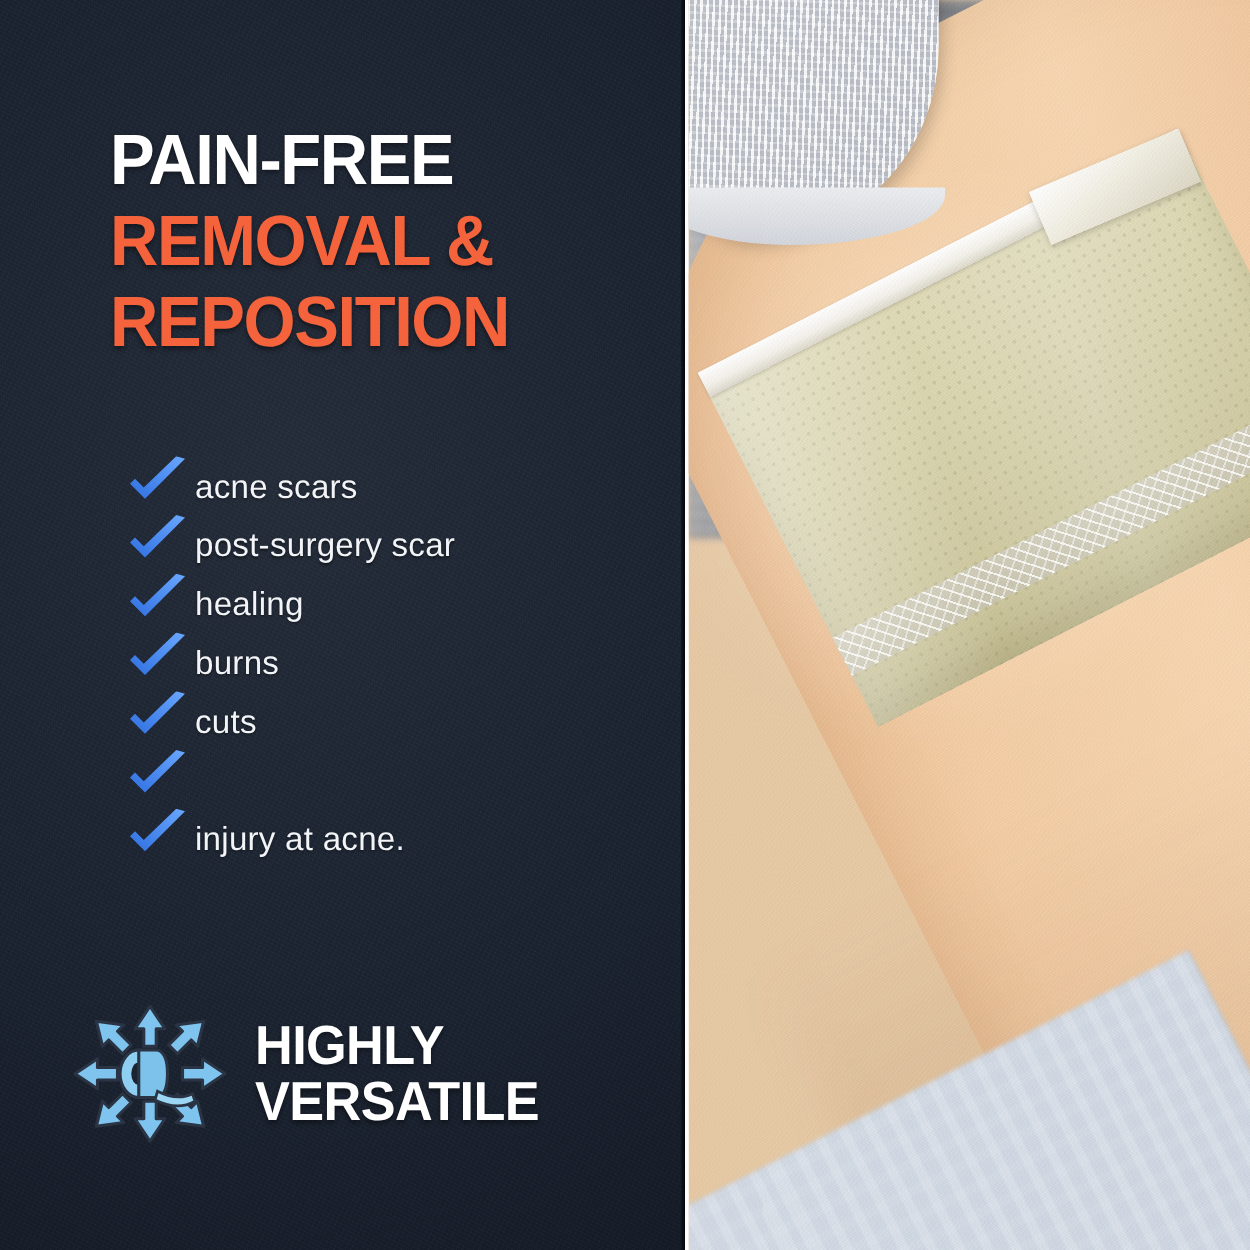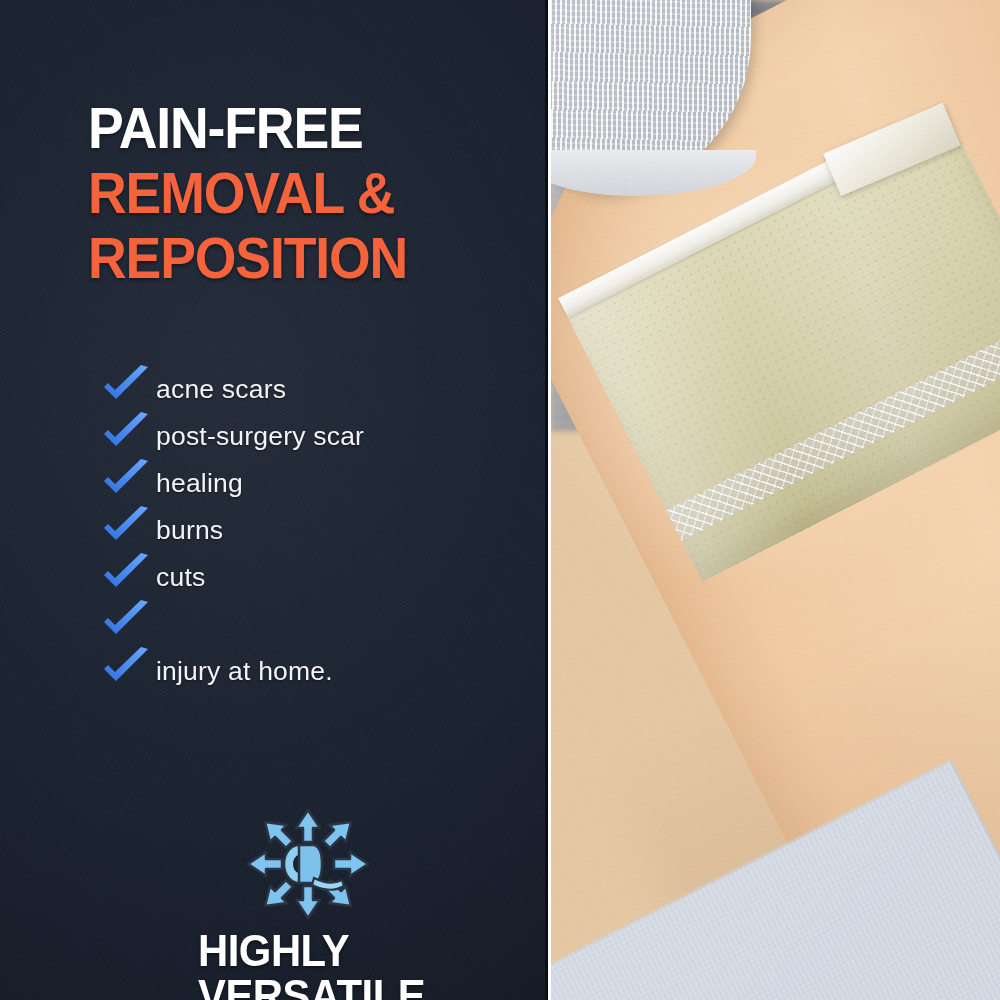--- a/index.html
+++ b/index.html
@@ -53,21 +53,21 @@
     font-family:"Liberation Sans",sans-serif;
     font-weight:400;
     font-size:26.5px;
     letter-spacing:.2px;
     white-space:nowrap;
     margin-left:4px;
     text-shadow:0 1px 2px rgba(0,0,0,.5);
   }
 
   
-  #badge{position:absolute;left:88px;top:800px;width:440px;height:118px;display:flex;align-items:center;flex-direction:column;}
+  #badge{position:absolute;left:56px;top:800px;width:440px;height:118px;display:flex;align-items:center;}
   #badge-icon{width:128px;height:116px;flex:0 0 128px;}
   #badge-text{margin-left:20px;}
   .badge-line{
     display:block;color:#ffffff;
     font-family:"Liberation Sans",sans-serif;
     font-weight:700;font-size:44px;line-height:45px;
     letter-spacing:-.5px;white-space:nowrap;
     transform:scaleX(.95);transform-origin:left center;
     text-shadow:0 2px 4px rgba(0,0,0,.45);
   }
@@ -275,21 +275,21 @@
       <div class="check-row">
         <svg class="check-mark" viewBox="0 0 52 40">
           <path d="M4 22 L16 34 L48 2 L41 0 L15 25 L8 18 Z" fill="url(#cg1)"></path>
         </svg>
       </div>
 
       <div class="check-row">
         <svg class="check-mark" viewBox="0 0 52 40">
           <path d="M4 22 L16 34 L48 2 L41 0 L15 25 L8 18 Z" fill="url(#cg1)"></path>
         </svg>
-        <span class="check-label">injury at home.</span>
+        <span class="check-label">injury at acne.</span>
       </div>
 
     </div>
 
     <div id="badge">
       <svg id="badge-icon" viewBox="0 0 128 116">
         <g fill="#7ec4ee" stroke="#2a3444" stroke-width="2.5" stroke-linejoin="round">
 
           <path d="M64 4 L76 22 L69 22 L69 36 L59 36 L59 22 L52 22 Z"></path>
 

